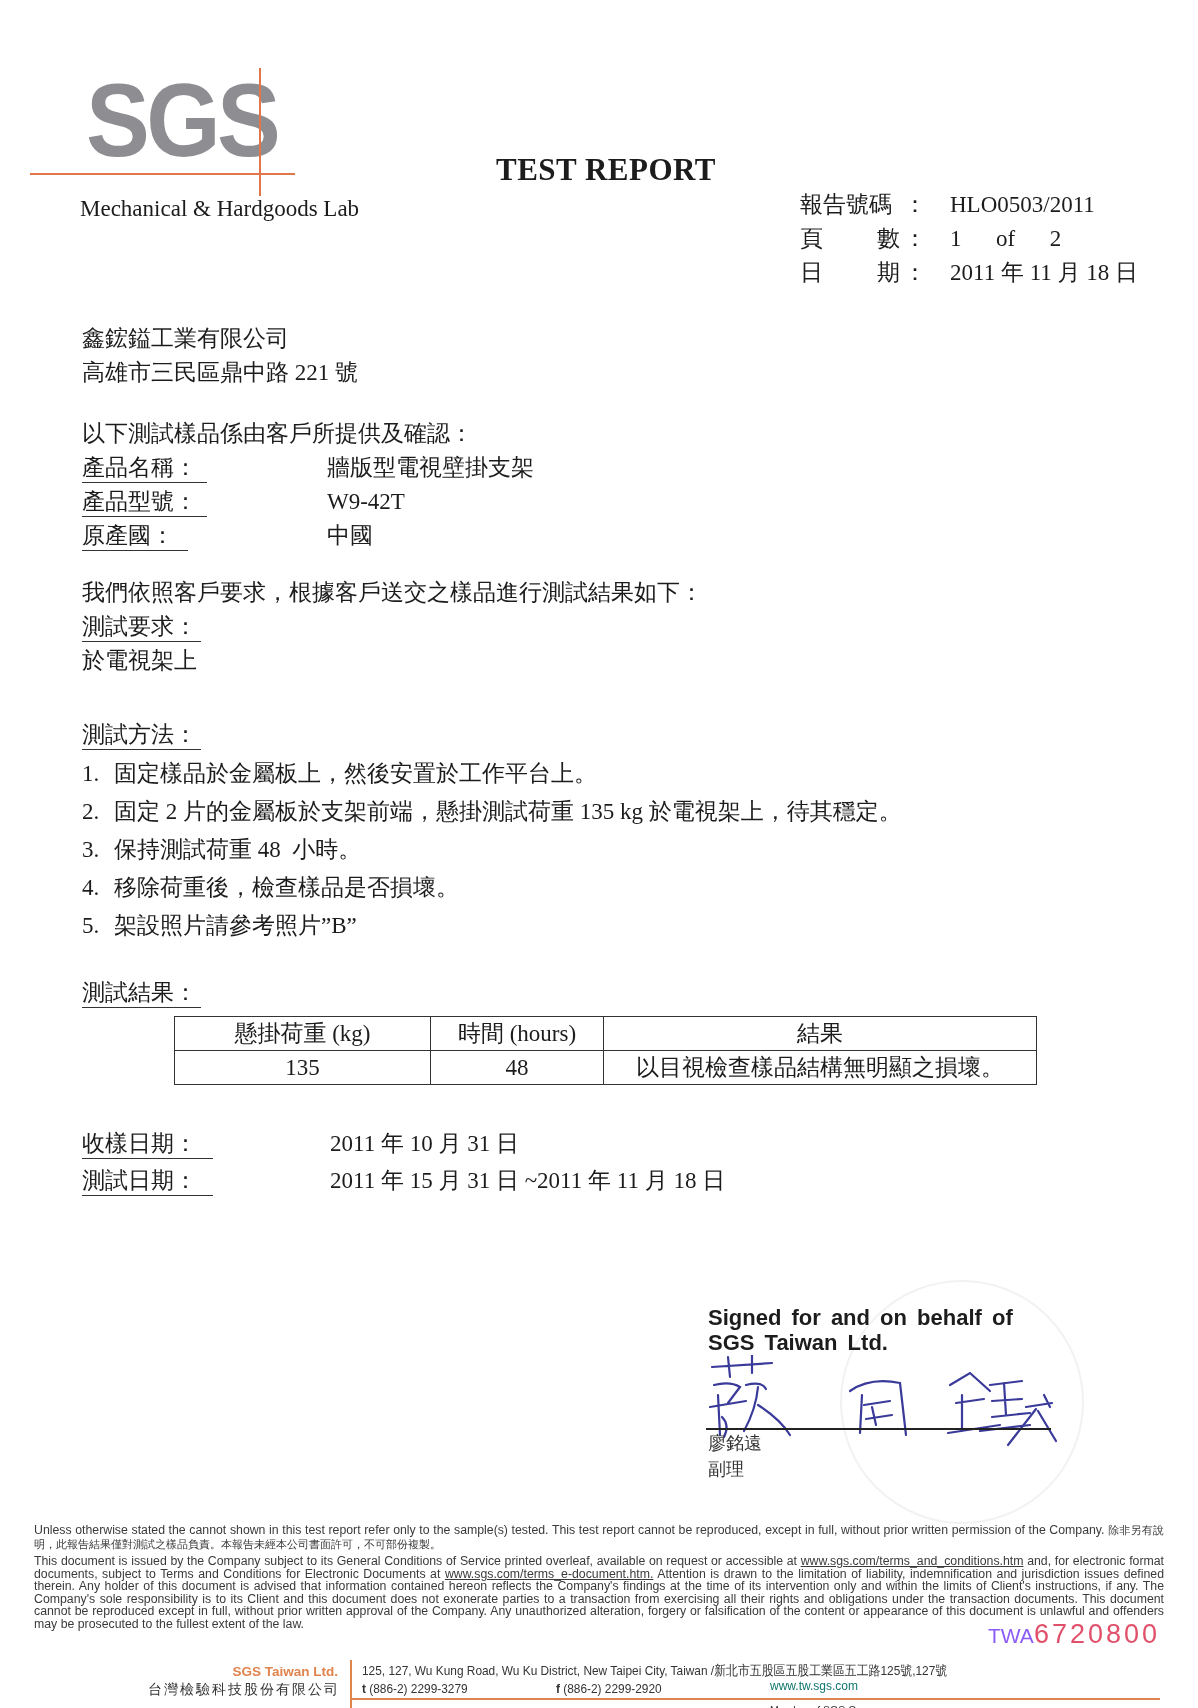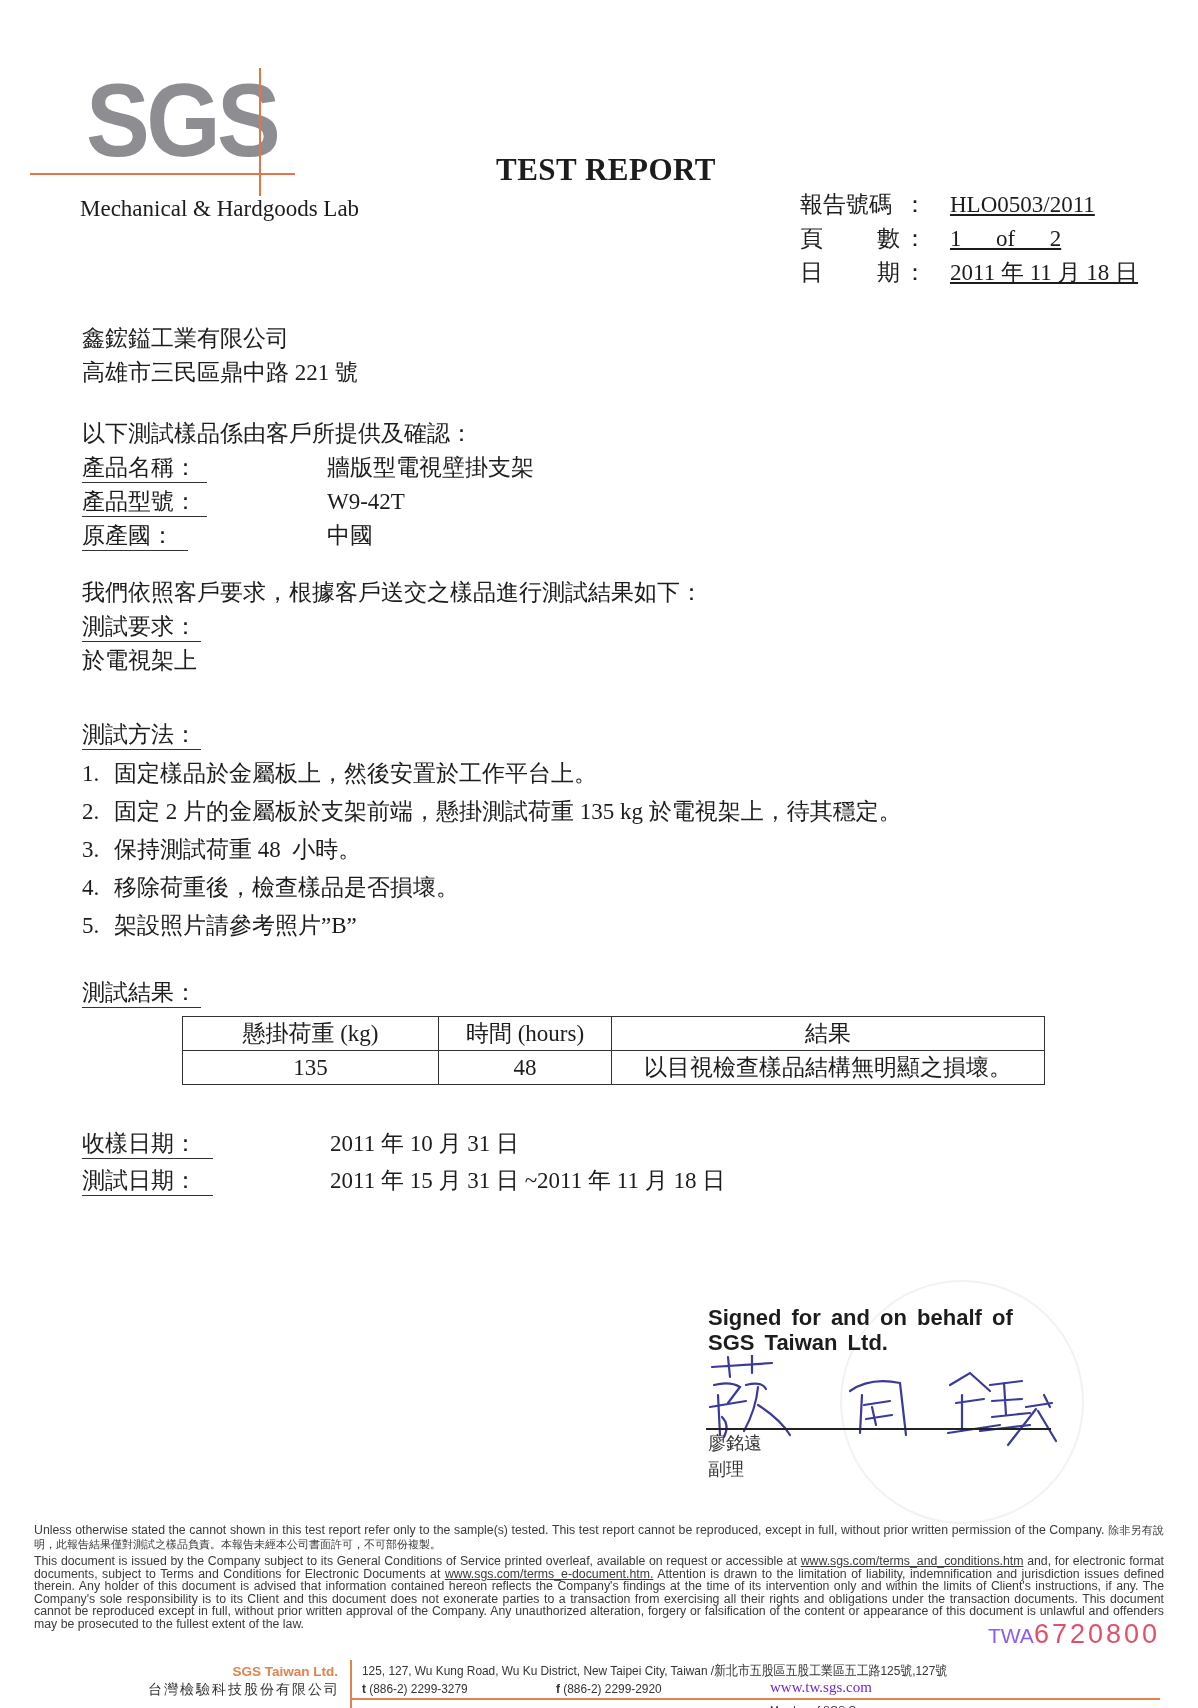--- a/index.html
+++ b/index.html
@@ -14,37 +14,37 @@
   .logo-hline { left:30px; top:173px; width:265px; height:2px; background:#e0764a; }
   .logo-vline { left:259px; top:68px; width:2px; height:128px; background:#e0764a; }
   .lab-name { left:80px; top:196px; font-size:23px; }
 
   .report-title { left:496px; top:152px; font-size:31px; font-weight:bold; letter-spacing:0.5px; }
 
   .meta { left:800px; top:188px; font-size:23px; line-height:34px; }
   .meta-row { display:flex; }
   .meta-label { width:100px; display:flex; justify-content:space-between; }
   .meta-colon { width:30px; text-align:center; }
-  .meta-val { padding-left:20px; white-space:pre;text-decoration:underline; }
+  .meta-val { padding-left:20px; white-space:pre; }
 
   .client { left:82px; top:322px; font-size:23px; line-height:34px; }
 
   .intro { left:82px; top:417px; font-size:23px; line-height:34px; }
   .field-row { display:flex; }
   .field-label { width:245px; }
   .field-label span { display:inline-block; border-bottom:1.5px solid #333; padding-right:10px; line-height:28px; }
   .field-label.short span { padding-right:14px; }
 
   .section { left:82px; font-size:23px; line-height:34px; }
   .ulabel { display:inline-block; border-bottom:1.5px solid #333; line-height:28px; padding-right:4px; }
 
   .methods { left:82px; top:755px; font-size:23px; line-height:38px; }
   .methods .num { display:inline-block; width:32px; }
 
-  .results-table { left:182px; top:1016px; border-collapse:collapse; font-size:23px;padding-left:21px; }
+  .results-table { left:174px; top:1016px; border-collapse:collapse; font-size:23px;padding-left:21px; }
   .results-table td { border:1.6px solid #333; text-align:center; height:33px; padding:0; }
 
   .dates { left:82px; top:1125px; font-size:23px; line-height:37px; }
   .date-row { display:flex; }
   .date-row .lab { width:248px; }
 
   .signed { left:708px; top:1305px; font-family:"Liberation Sans","DejaVu Sans",sans-serif;
             font-weight:bold; font-size:22px; line-height:25px; word-spacing:4px; }
   .sig-line { left:706px; top:1428px; width:345px; height:2px; background:#222; }
   .sig-svg { left:700px; top:1355px; }
@@ -63,21 +63,21 @@
 
   .foot-co-en { left:226px; top:1664px; width:112px; text-align:right; color:#e0844e;
                 font-family:"Liberation Sans","DejaVu Sans",sans-serif; font-weight:bold; font-size:13.5px; }
   .foot-co-zh { left:120px; top:1681px; width:220px; text-align:right; color:#333;
                 font-family:"DejaVu Serif",serif; font-size:14px; letter-spacing:2px; }
   .foot-vline { left:350px; top:1660px; width:1.5px; height:48px; background:#e0844e; }
   .foot-hline { left:350px; top:1698px; width:810px; height:1.5px; background:#e0844e; }
   .foot-addr { left:362px; top:1662px; font-family:"Liberation Sans","DejaVu Sans",sans-serif; font-size:13.5px; color:#333; transform:scaleX(0.88); transform-origin:left top; white-space:nowrap; }
   .foot-tel { left:362px; top:1681px; font-family:"Liberation Sans","DejaVu Sans",sans-serif; font-size:13.5px; color:#333; transform:scaleX(0.88); transform-origin:left top; white-space:nowrap; }
   .foot-fax { left:556px; top:1681px; font-family:"Liberation Sans","DejaVu Sans",sans-serif; font-size:13.5px; color:#333; transform:scaleX(0.88); transform-origin:left top; white-space:nowrap; }
-  .foot-web { left:770px; top:1679px; font-family:Liberation Serif, serif; font-size:15px; color:#6d28d9; }
+  .foot-web { left:770px; top:1679px; font-family:Liberation Sans, sans-serif; font-size:12px; color:#0f766e; }
   .foot-member { left:770px; top:1704px; font-family:"Liberation Sans","DejaVu Sans",sans-serif; font-size:10.5px; color:#333; }
   b.tf { font-weight:bold; }
 </style>
 </head>
 <body>
 
 <div class="abs logo-text">SGS</div>
 <div class="abs logo-hline"></div>
 <div class="abs logo-vline"></div>
 <div class="abs lab-name">Mechanical &amp; Hardgoods Lab</div>

